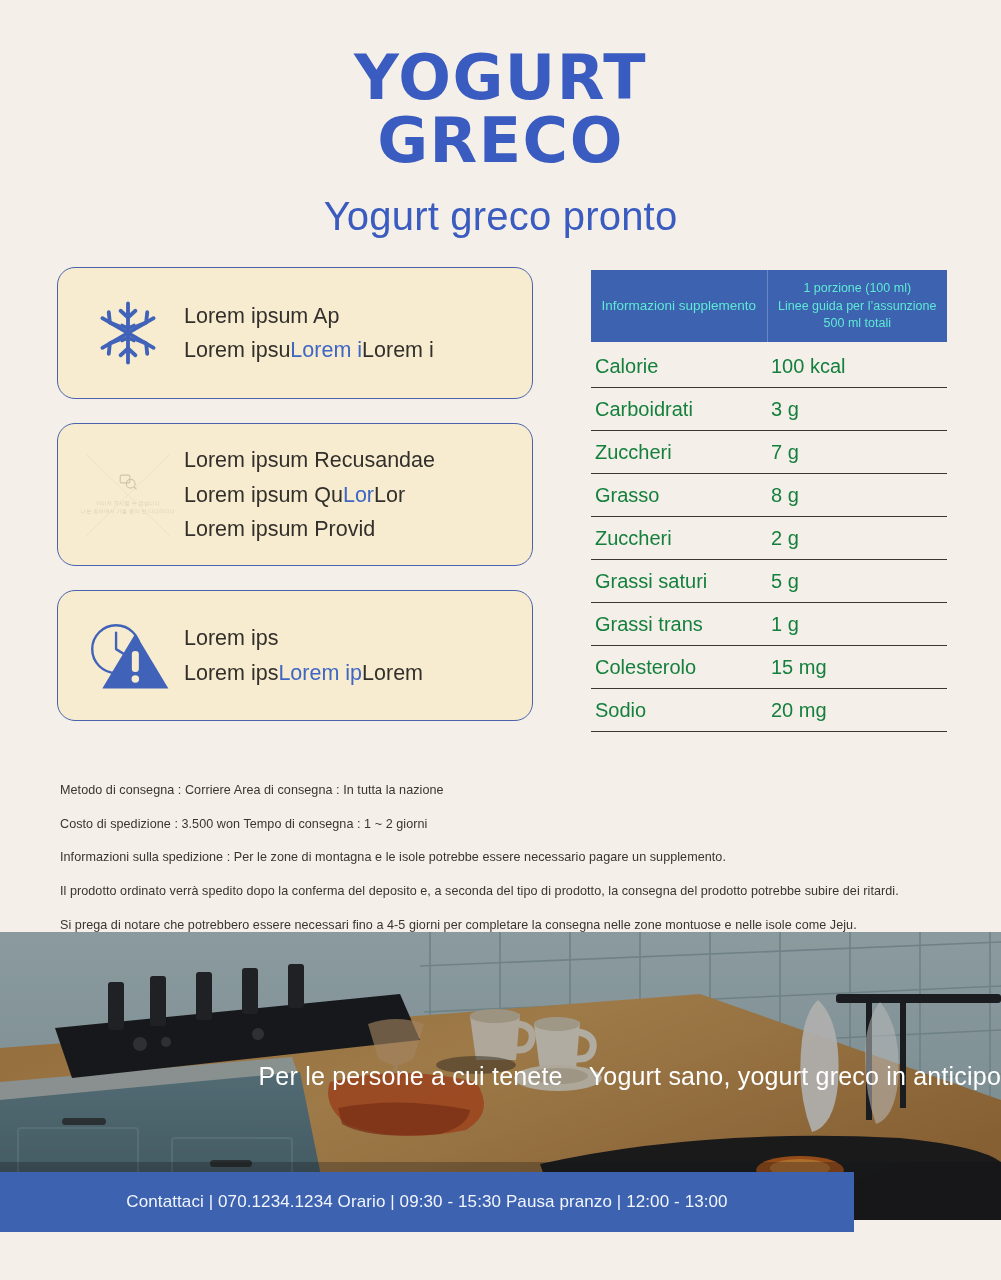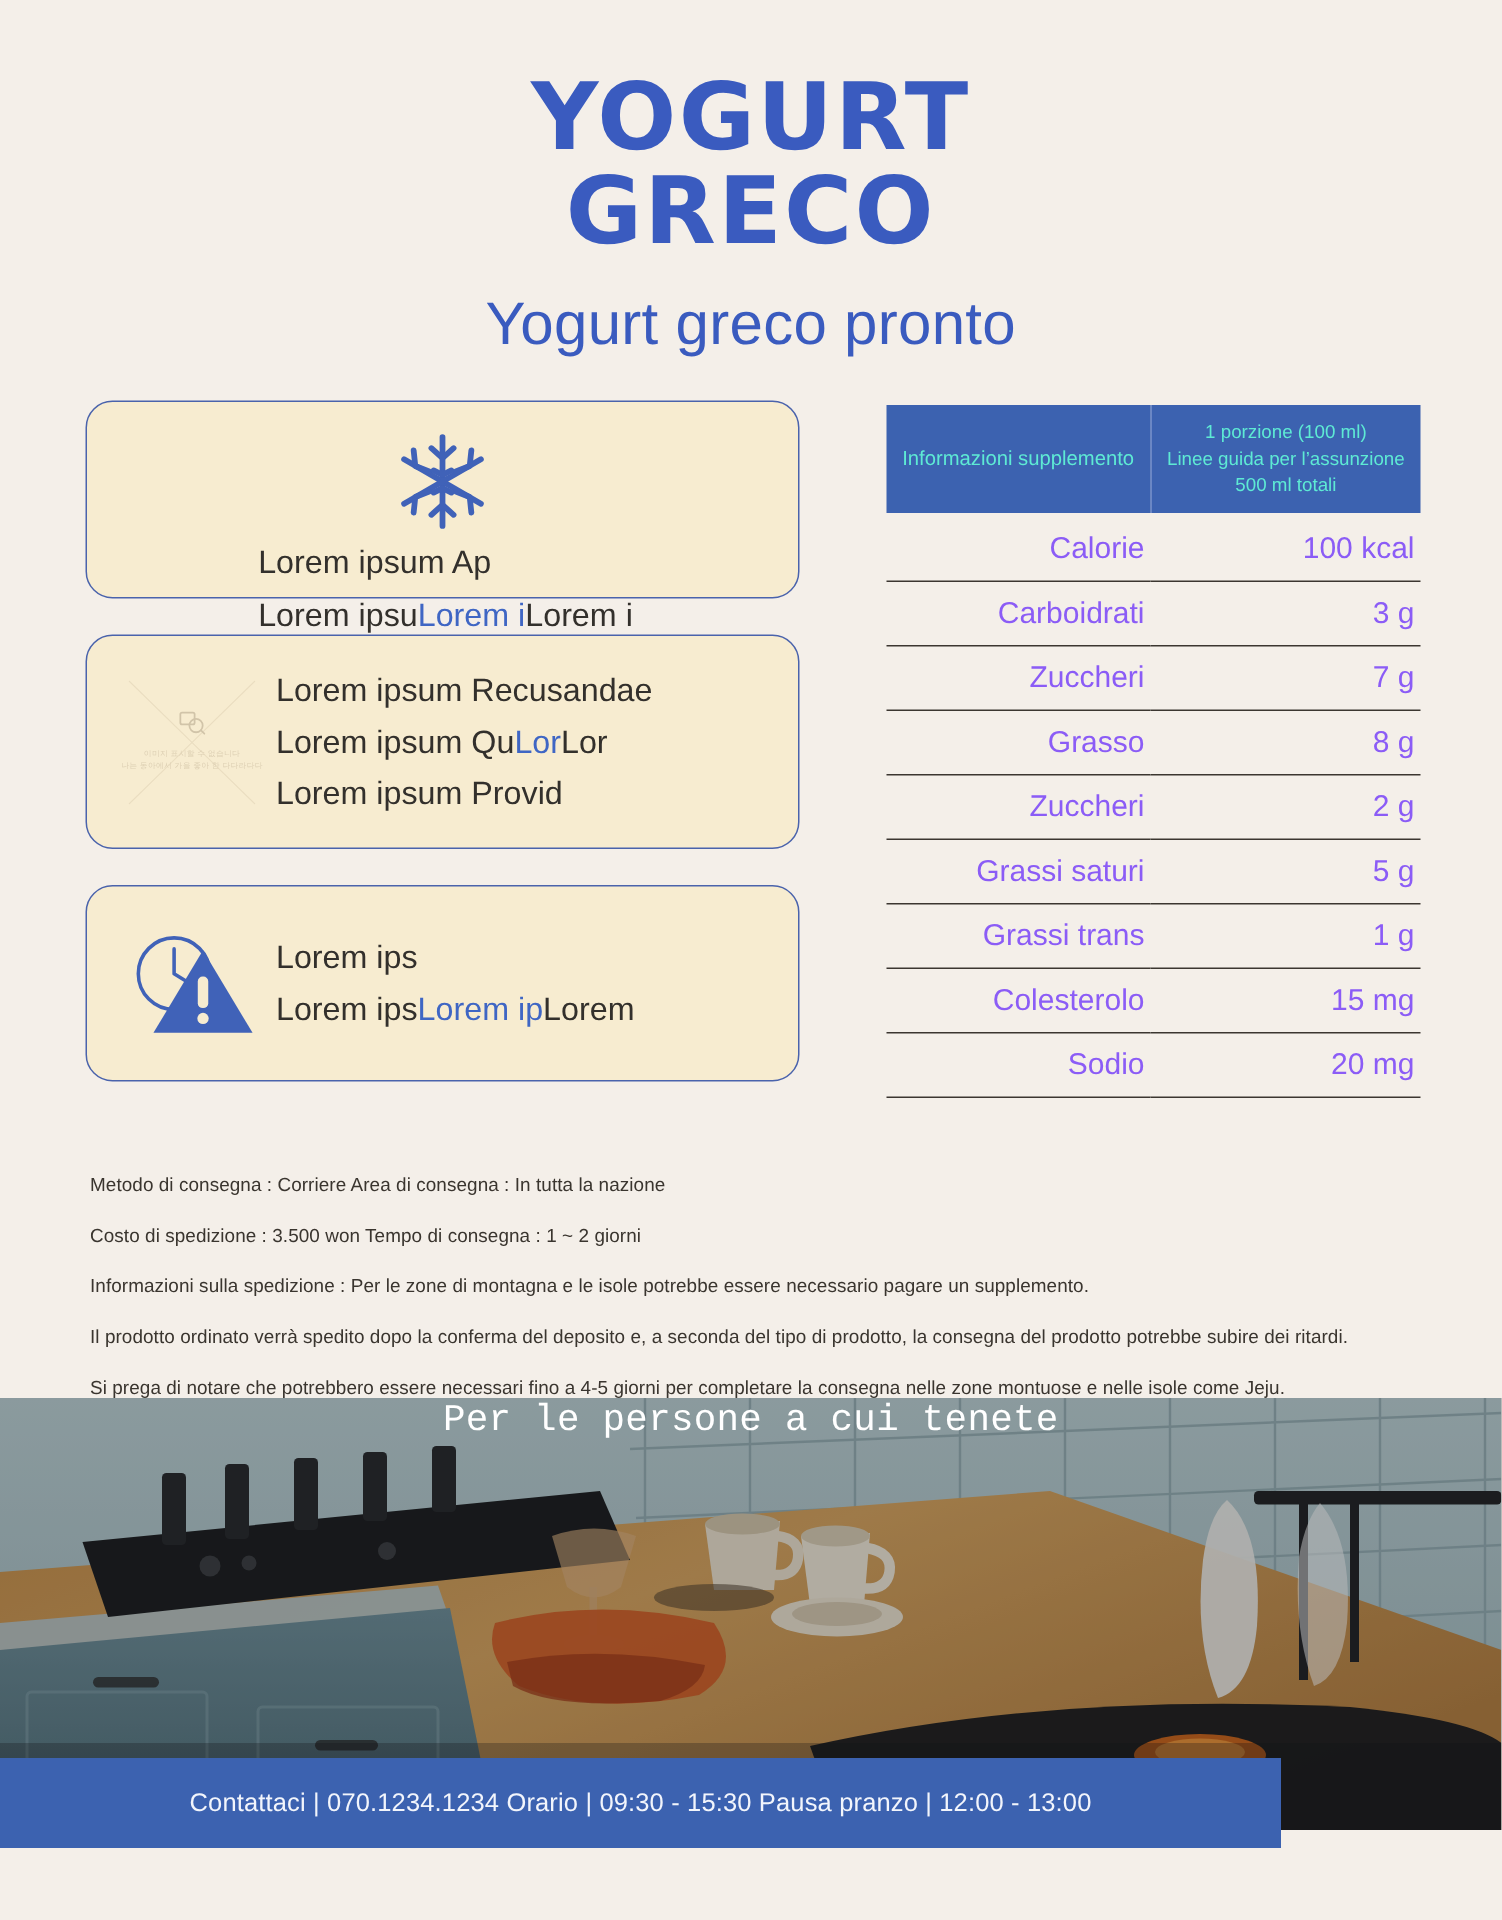--- a/index.html
+++ b/index.html
@@ -55,21 +55,21 @@
   
   .card {
     background: #f7ecd0;
     border: 1.6px solid #4a63ac;
     border-radius: 18px;
     display: flex;
     align-items: center;
     padding: 16px 18px;
     margin-bottom: 24px;
   }
-  .card-1 { height: 132px; flex-direction: column; }
+  .card-1 { height: 132px; }
   .card-2 { height: 143px; }
   .card-3 { height: 131px; margin-bottom: 0; }
 
   .card-icon {
     width: 104px;
     flex: none;
     display: flex;
     align-items: center;
     justify-content: center;
   }
@@ -120,24 +120,24 @@
     line-height: 1.38;
   }
   .nutri thead th.h-left {
     font-size: 13.5px;
     width: 176px;
     border-right: 1px solid #6b87c6;
   }
   .nutri thead th.h-right { font-size: 12.5px; }
 
   .nutri tbody td {
-    text-align: right;
+    text-align: left;
     border-bottom: 1.1px solid #3b3630;
     padding: 10px 4px 9px;
-    color: #8b5cf6;
+    color: #15803d;
     font-size: 20px;
     font-weight: 400;
   }
   .nutri tbody tr:first-child td { padding-top: 13px; }
   .nutri tbody td.val { font-size: 20px; }
 
   
   .ship {
     margin: 52px 0 0 0;
     padding: 0 22px 0 60px;
@@ -164,26 +164,25 @@
   .hero-img { position: absolute; inset: 0; }
   .hero-overlay {
     position: absolute;
     inset: 0;
     background: rgba(24, 26, 30, 0.30);
   }
   .hero-text {
     position: absolute;
     inset: 0;
     display: flex;
-    flex-direction: column;
+    flex-direction: row;
     align-items: center;
-    justify-content: space-between;
+    justify-content: flex-end;
     gap: 26px;
     color: #ffffff;
-    font-family: Liberation Mono, monospace;
   }
   .hero-l1 { font-size: 25px; font-weight: 400; letter-spacing: .2px; }
   .hero-l2 { font-size: 25px; font-weight: 400; letter-spacing: .2px; }
 
   
   .footer {
     position: absolute;
     left: 0;
     top: 1172px;
     width: 854px;

